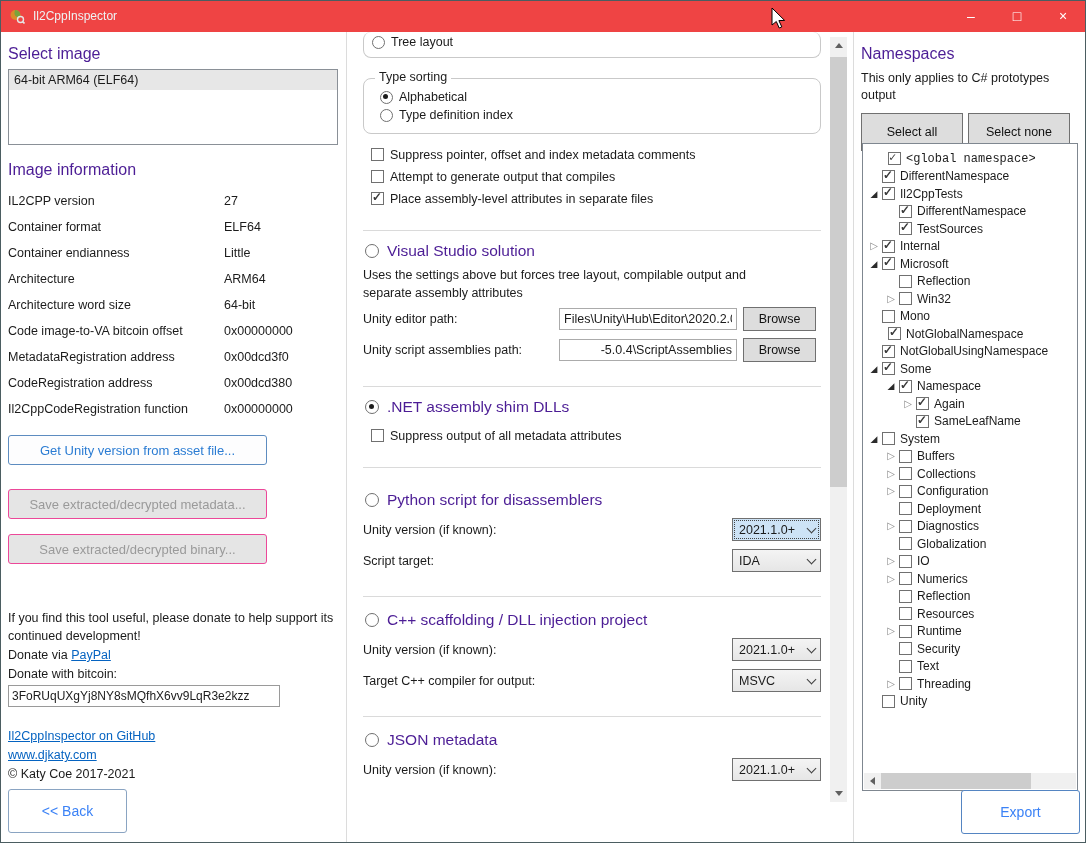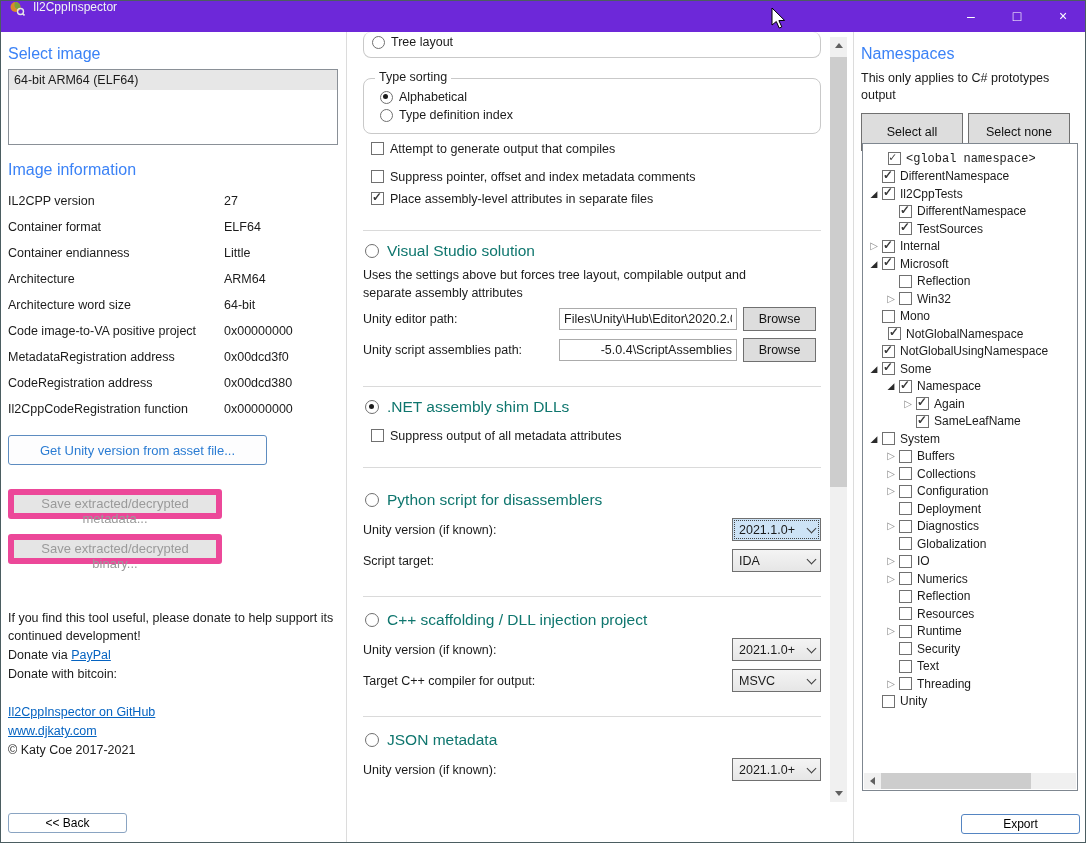--- a/index.html
+++ b/index.html
@@ -3,29 +3,29 @@
 <meta charset="utf-8">
 <style>
   html,body{margin:0;padding:0}
   body{
     width:1086px;height:843px;position:relative;overflow:hidden;
     background:#ffffff;font-family:"Liberation Sans",sans-serif;font-size:12.5px;color:#1b1b1b;
   }
   .window-border{position:absolute;inset:0;border:1px solid #4b5d61;pointer-events:none;z-index:90}
 
   
-  .titlebar{position:absolute;left:0;top:0;width:100%;height:32px;background:#6d28d9;display:flex;align-items:flex-start;z-index:10}
+  .titlebar{position:absolute;left:0;top:0;width:100%;height:32px;background:#ef4444;display:flex;align-items:center;z-index:10}
   .title-icon{margin-left:9px;display:flex}
   .title-text{margin-left:8px;font-size:12px;color:#eef3f4}
   .win-btns{margin-left:auto;display:flex;height:100%}
   .win-btn{width:46px;height:100%;display:flex;align-items:center;justify-content:center;color:#ffffff;font-size:14px;cursor:default}
   .cursor{position:absolute;left:770px;top:7px;z-index:99}
 
   
-  .section-h{color:#3b82f6;font-size:16px;line-height:20px}
+  .section-h{color:#4c1d95;font-size:16px;line-height:20px}
   .link{color:#0563c1;text-decoration:underline;cursor:pointer}
   .radio{width:13px;height:13px;border:1px solid #707070;border-radius:50%;background:#fff;position:relative;flex:none;box-sizing:border-box}
   .radio.big{width:14px;height:14px}
   .radio.on::after{content:"";position:absolute;left:2px;top:2px;width:5px;height:5px;border-radius:50%;background:#1c1c1c}
   .radio.big.on::after{left:3px;top:3px}
   .cb{width:13px;height:13px;border:1px solid #707070;background:#fff;position:relative;flex:none;display:inline-block;box-sizing:border-box}
   .cb.on::after{content:"✓";position:absolute;left:0px;top:-3px;font-size:12px;font-weight:bold;color:#3a3a3a}
   .opt{display:flex;align-items:center}
   .opt-label{margin-left:6px}
   .std-btn{background:#dddddd;border:1px solid #707070;font-family:"Liberation Sans",sans-serif;font-size:12.5px;color:#111;display:flex;align-items:center;justify-content:center;padding:0}
@@ -39,44 +39,44 @@
   .left .section-h.h1{margin-top:12px}
   .listbox{margin-top:5px;height:74px;border:1px solid #8a9097;background:#fff;overflow:hidden}
   .list-item{height:20px;line-height:20px;padding:0 5px}
   .list-item.selected{background:#e7e7e7}
   .left .section-h.h2{margin-top:15px}
   .info-table{margin-top:8px}
   .info-row{display:flex;align-items:center;height:26px}
   .info-label{flex:0 0 216px}
   .btn{display:block;border-radius:3px;font-family:"Liberation Sans",sans-serif;cursor:pointer}
   .btn.accent{margin-top:13px;width:259px;height:30px;background:#fdfdfe;border:1px solid #5d8cc0;color:#2b7cd3;font-size:13px}
-  .btn.disabled{width:214px;height:30px;background:#e5e5e5;border:6px solid #ec4899;color:#9a9a9a;font-size:13px;cursor:default}
+  .btn.disabled{width:259px;height:30px;background:#e5e5e5;border:1px solid #ec4899;color:#9a9a9a;font-size:13px;cursor:default}
   .btn.d1{margin-top:24px}
   .btn.d2{margin-top:15px}
   .donate-text{margin:45px 0 0;line-height:18px}
   .donate-line{margin:1px 0 0;line-height:18px}
   .btc-input{display:block;margin-top:2px;width:264px;height:18px;border:1px solid #9a9a9a;font-family:"Liberation Sans",sans-serif;font-size:12px;padding:1px 3px;color:#1b1b1b}
   .link-line{margin:0;line-height:19px}
   .links-block{margin-top:20px}
   .copyright{margin:0;line-height:19px}
-  .btn.nav{position:absolute;height:20px;background:#fff;font-size:12px;color:#000000}
+  .btn.nav{position:absolute;height:44px;background:#fff;font-size:14px;color:#3b82f6}
   .btn.back{left:0;bottom:10px;width:119px;border:1px solid #8aa4c2}
 
   
   .middle{position:absolute;left:347px;top:32px;width:483px;height:811px;z-index:2}
   .m-inner{margin-left:16px;width:458px}
   .groupbox{border:1px solid #c9c9c9;border-radius:8px;position:relative;box-sizing:border-box}
   .gb-cut{border-top:none;height:26px;padding:3px 0 0 8px}
   .ts-box{margin-top:20px;height:56px;padding:11px 0 0 16px}
   .gb-label{position:absolute;top:-9px;left:11px;background:#fff;padding:0 4px}
   .ts-box .opt + .opt{margin-top:4px}
   .cbrow{margin-top:7px;padding-left:8px;height:15px}
   .cbrow.first{margin-top:13px}
   .sec-head{display:flex;align-items:center;margin-top:10px;height:20px;gap:8px;padding-left:2px}
-  .sec-title{color:#0f766e;font-size:15.5px}
+  .sec-title{color:#4c1d95;font-size:15.5px}
   .desc{margin:5px 0 0;line-height:18px;width:430px}
   .path-row{display:flex;align-items:center;margin-top:7px;height:24px}
   .path-row.first{margin-top:5px}
   .path-label{flex:0 0 196px}
   .path-input{width:168px;height:18px;border:1px solid #ababab;padding:1px 4px;font-family:"Liberation Sans",sans-serif;font-size:12.5px;text-align:right;color:#1b1b1b}
   .browse{width:73px;height:24px;margin-left:6px;cursor:pointer}
   .combo-row{display:flex;align-items:center;justify-content:space-between;margin-top:8px;height:23px}
   .combo{width:89px;height:23px;border:1px solid #707070;background:linear-gradient(#f4f4f4,#e6e6e6);display:flex;align-items:center;box-sizing:border-box;cursor:pointer}
   .combo .val{flex:1;padding-left:6px;font-size:12.5px}
   .combo .arr{width:17px;display:flex;align-items:center;justify-content:center}
@@ -168,21 +168,21 @@
       </div>
       <div class="info-row">
         <span class="info-label">Architecture</span>
         <span class="info-value">ARM64</span>
       </div>
       <div class="info-row">
         <span class="info-label">Architecture word size</span>
         <span class="info-value">64-bit</span>
       </div>
       <div class="info-row">
-        <span class="info-label">Code image-to-VA positive project</span>
+        <span class="info-label">Code image-to-VA bitcoin offset</span>
         <span class="info-value">0x00000000</span>
       </div>
       <div class="info-row">
         <span class="info-label">MetadataRegistration address</span>
         <span class="info-value">0x00dcd3f0</span>
       </div>
       <div class="info-row">
         <span class="info-label">CodeRegistration address</span>
         <span class="info-value">0x00dcd380</span>
       </div>
@@ -192,20 +192,21 @@
       </div>
     </div>
 
   <button class="btn accent">Get Unity version from asset file...</button>
   <button class="btn disabled d1">Save extracted/decrypted metadata...</button>
   <button class="btn disabled d2">Save extracted/decrypted binary...</button>
 
   <p class="donate-text">If you find this tool useful, please donate to help support its continued development!</p>
   <p class="donate-line"><span>Donate via </span><a class="link">PayPal</a></p>
   <p class="donate-line">Donate with bitcoin:</p>
+  <input class="btc-input" value="3FoRUqUXgYj8NY8sMQfhX6vv9LqR3e2kzz" style="">
 
   <div class="links-block">
     <p class="link-line"><a class="link">Il2CppInspector on GitHub</a></p>
     <p class="link-line"><a class="link">www.djkaty.com</a></p>
     <p class="copyright">© Katy Coe 2017-2021</p>
   </div>
 
   <button class="btn nav back">&lt;&lt; Back</button>
 </aside>
 
@@ -225,27 +226,27 @@
       <label class="opt">
         <span class="radio on"></span>
         <span class="opt-label">Alphabetical</span>
       </label>
       <label class="opt">
         <span class="radio"></span>
         <span class="opt-label">Type definition index</span>
       </label>
     </div>
 
+    <label class="opt cbrow first">
+      <span class="cb"></span>
+      <span class="opt-label">Suppress pointer, offset and index metadata comments</span>
+    </label>
     <label class="opt cbrow">
       <span class="cb"></span>
       <span class="opt-label">Attempt to generate output that compiles</span>
-    </label>
-    <label class="opt cbrow first">
-      <span class="cb"></span>
-      <span class="opt-label">Suppress pointer, offset and index metadata comments</span>
     </label>
     <label class="opt cbrow">
       <span class="cb on"></span>
       <span class="opt-label">Place assembly-level attributes in separate files</span>
     </label>
 
     <div class="sep"></div>
 
     <div class="sec-head">
       <span class="radio big"></span>

